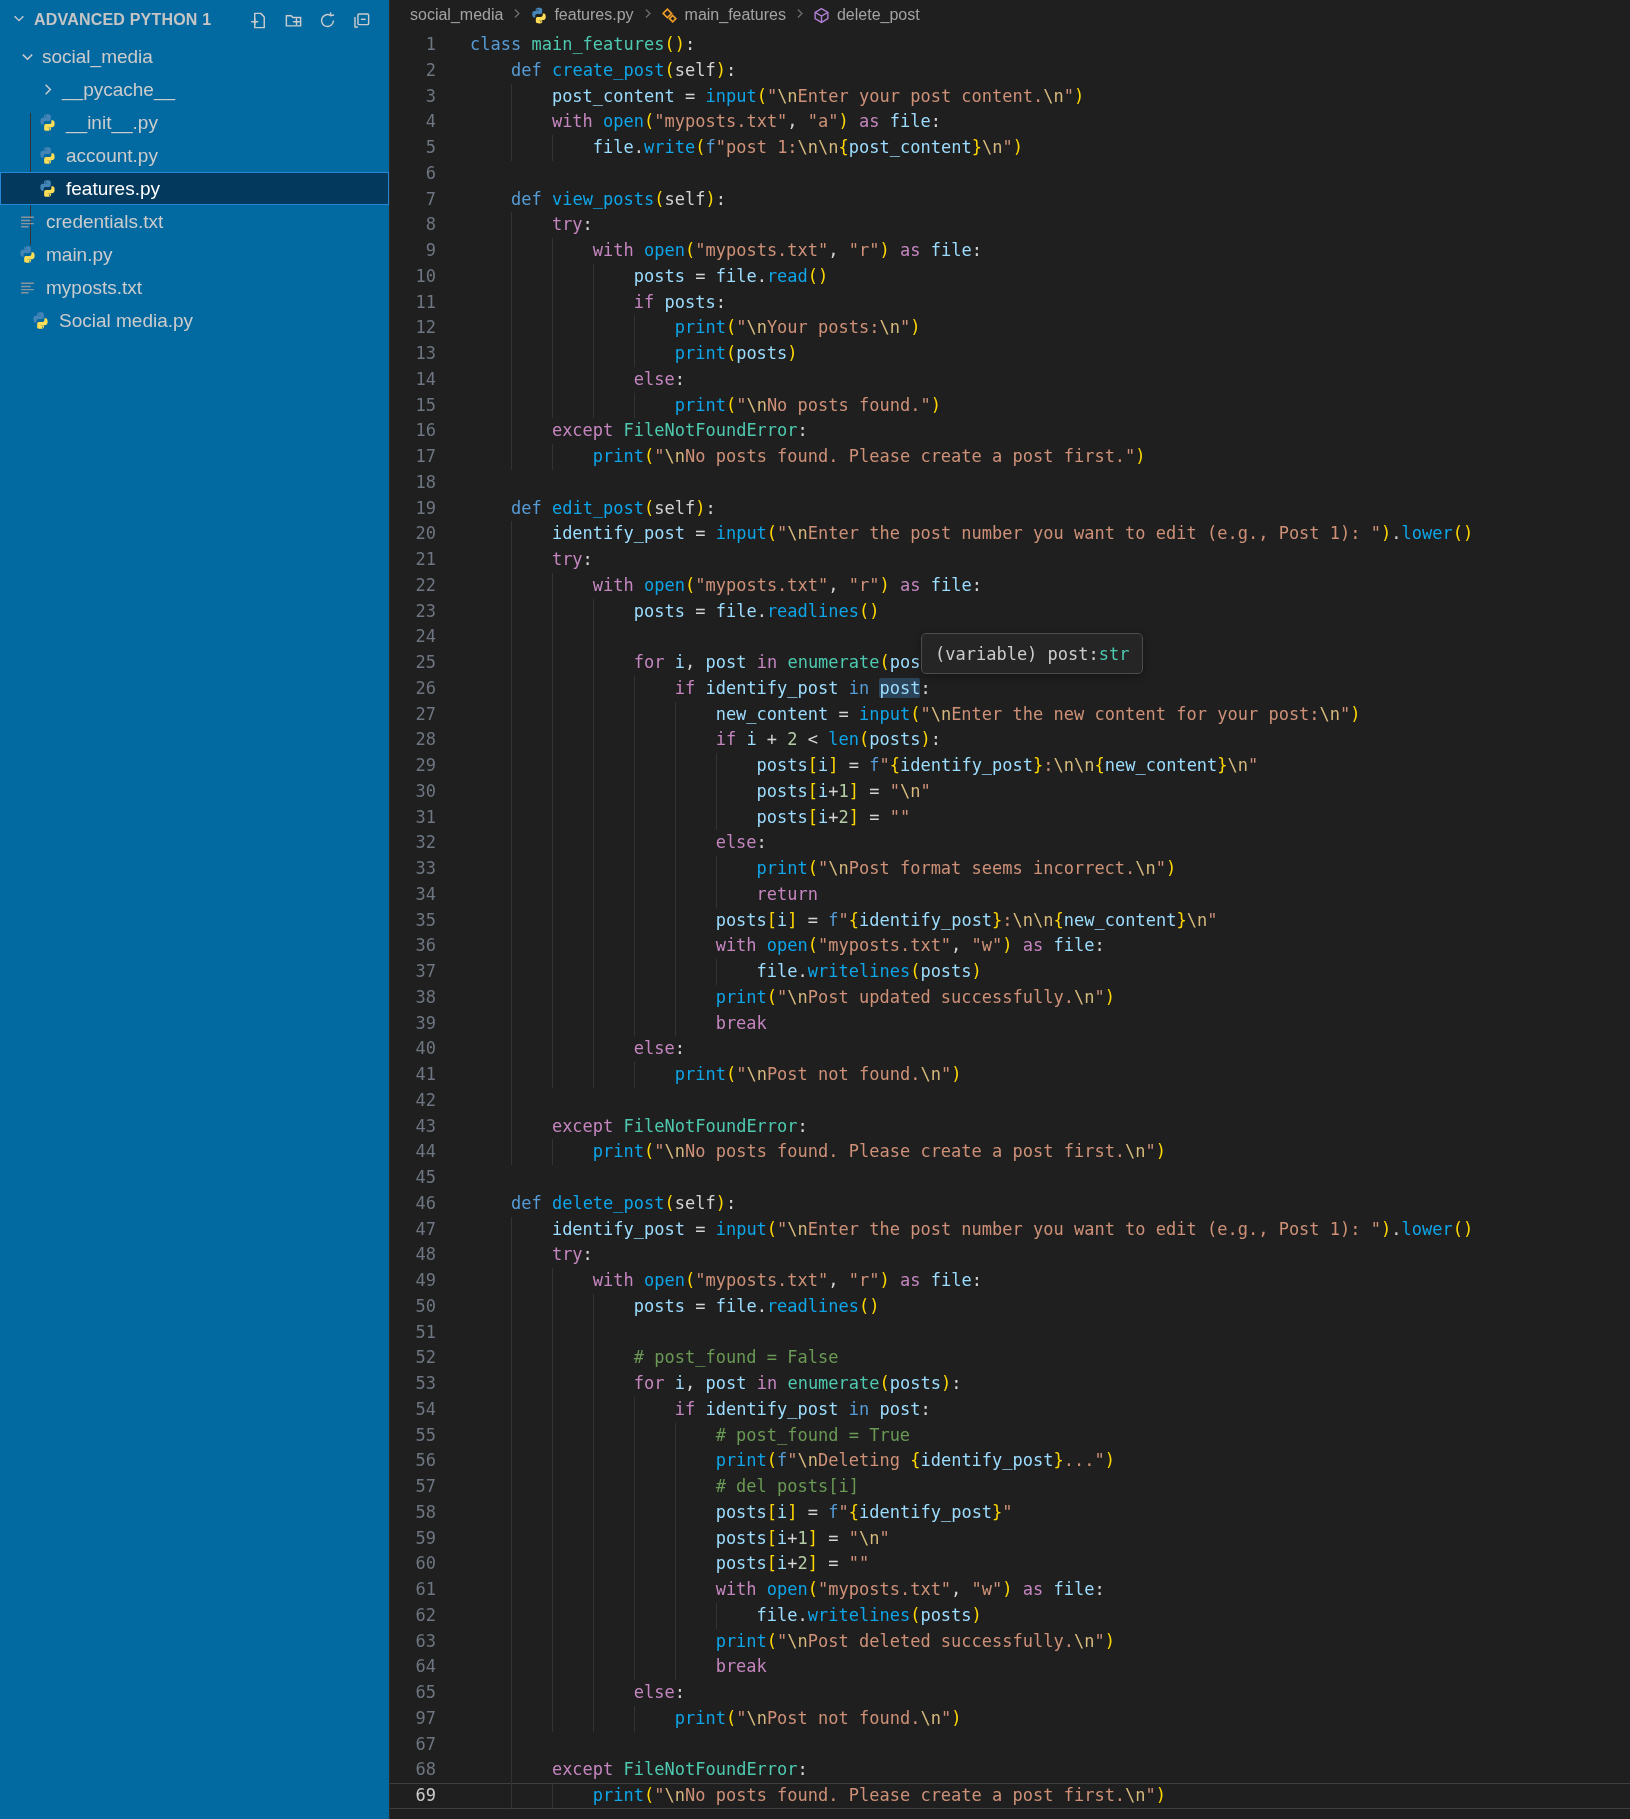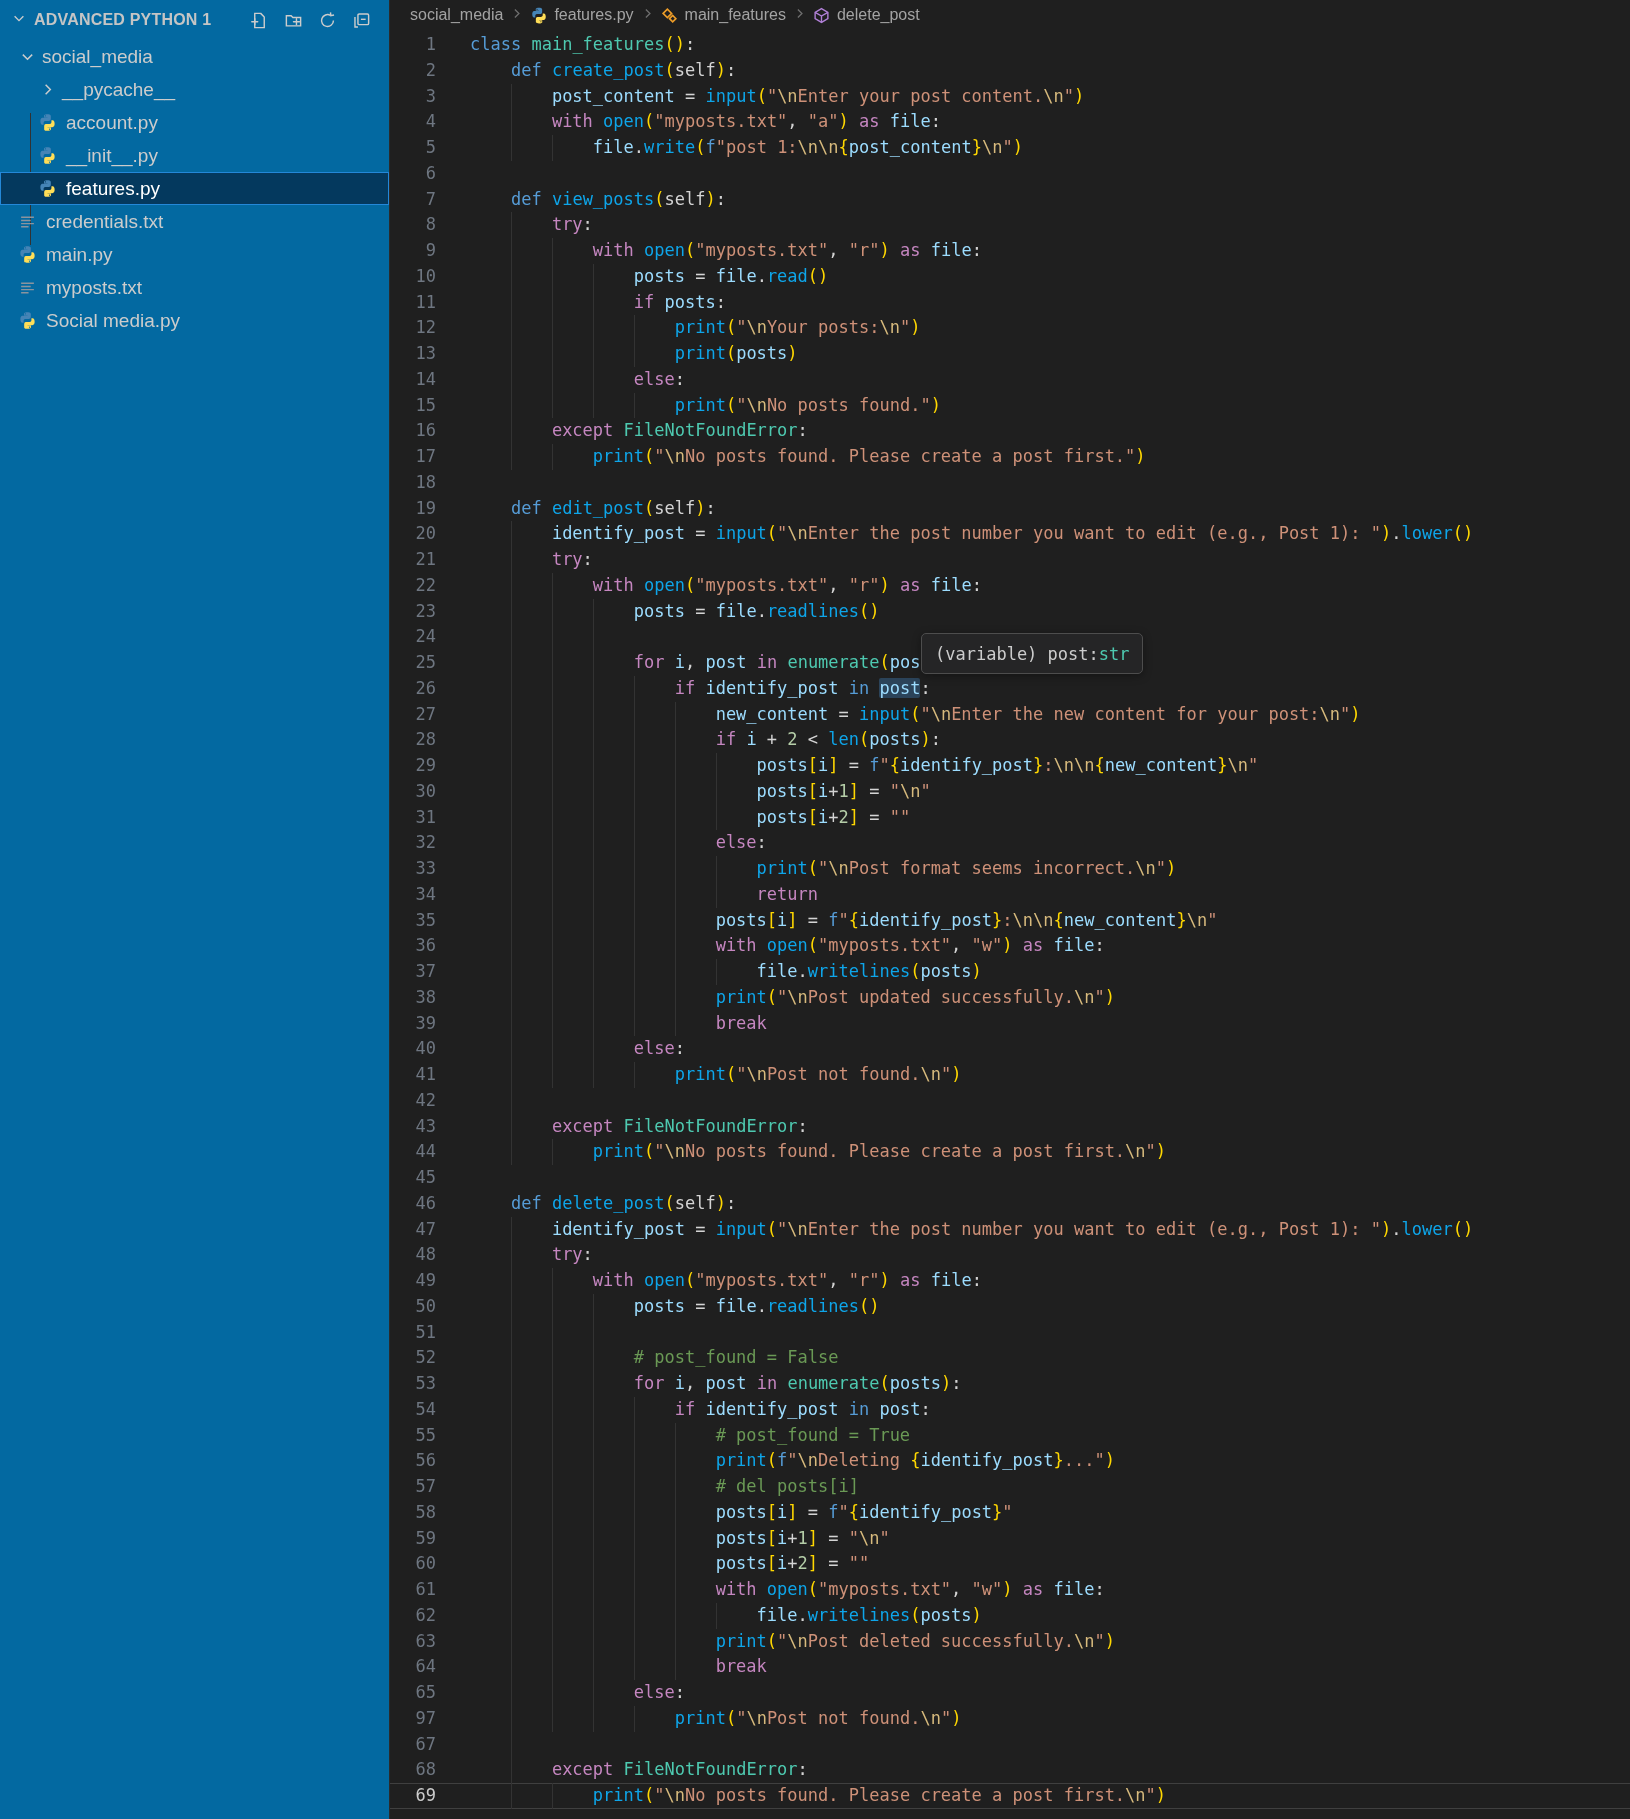--- a/index.html
+++ b/index.html
@@ -106,30 +106,30 @@
           </span>
           <span class="flabel">__pycache__</span>
         </div>
         <div class="trow" style="padding-left: 36px;">
           <span class="ficon">
             <svg width="19" height="19" viewBox="0 0 16 16">
               <path fill="#4584b6" d="M7.9 1c-3 0-2.8 1.3-2.8 1.3v1.4h2.9v.4H3.9S2 3.9 2 6.9s1.7 2.9 1.7 2.9h1V8.4s-.1-1.7 1.6-1.7h2.9s1.6 0 1.6-1.6V2.6S11.1 1 7.9 1zM6.3 1.9a.5.5 0 1 1 0 1 .5.5 0 0 1 0-1z"></path>
               <path fill="#ffde57" d="M8.1 15c3 0 2.8-1.3 2.8-1.3v-1.4H8v-.4h4.1S14 12.1 14 9.1s-1.7-2.9-1.7-2.9h-1v1.4s.1 1.7-1.6 1.7H6.8s-1.6 0-1.6 1.6v2.7S4.9 15 8.1 15zm1.6-.9a.5.5 0 1 1 0-1 .5.5 0 0 1 0 1z"></path>
             </svg>
           </span>
-          <span class="flabel">account.py</span>
+          <span class="flabel">__init__.py</span>
         </div>
         <div class="trow" style="padding-left: 36px;">
           <span class="ficon">
             <svg width="19" height="19" viewBox="0 0 16 16">
               <path fill="#4584b6" d="M7.9 1c-3 0-2.8 1.3-2.8 1.3v1.4h2.9v.4H3.9S2 3.9 2 6.9s1.7 2.9 1.7 2.9h1V8.4s-.1-1.7 1.6-1.7h2.9s1.6 0 1.6-1.6V2.6S11.1 1 7.9 1zM6.3 1.9a.5.5 0 1 1 0 1 .5.5 0 0 1 0-1z"></path>
               <path fill="#ffde57" d="M8.1 15c3 0 2.8-1.3 2.8-1.3v-1.4H8v-.4h4.1S14 12.1 14 9.1s-1.7-2.9-1.7-2.9h-1v1.4s.1 1.7-1.6 1.7H6.8s-1.6 0-1.6 1.6v2.7S4.9 15 8.1 15zm1.6-.9a.5.5 0 1 1 0-1 .5.5 0 0 1 0 1z"></path>
             </svg>
           </span>
-          <span class="flabel">__init__.py</span>
+          <span class="flabel">account.py</span>
         </div>
         <div class="trow sel" style="padding-left: 36px;">
           <span class="ficon">
             <svg width="19" height="19" viewBox="0 0 16 16">
               <path fill="#4584b6" d="M7.9 1c-3 0-2.8 1.3-2.8 1.3v1.4h2.9v.4H3.9S2 3.9 2 6.9s1.7 2.9 1.7 2.9h1V8.4s-.1-1.7 1.6-1.7h2.9s1.6 0 1.6-1.6V2.6S11.1 1 7.9 1zM6.3 1.9a.5.5 0 1 1 0 1 .5.5 0 0 1 0-1z"></path>
               <path fill="#ffde57" d="M8.1 15c3 0 2.8-1.3 2.8-1.3v-1.4H8v-.4h4.1S14 12.1 14 9.1s-1.7-2.9-1.7-2.9h-1v1.4s.1 1.7-1.6 1.7H6.8s-1.6 0-1.6 1.6v2.7S4.9 15 8.1 15zm1.6-.9a.5.5 0 1 1 0-1 .5.5 0 0 1 0 1z"></path>
             </svg>
           </span>
           <span class="flabel">features.py</span>
         </div>
@@ -151,21 +151,21 @@
           <span class="flabel">main.py</span>
         </div>
         <div class="trow" style="padding-left: 16px;">
           <span class="ficon">
             <svg width="17" height="17" viewBox="0 0 16 16" stroke="#8b949e" stroke-width="1.4">
               <path d="M2 4h12M2 7h9M2 10h12M2 13h7"></path>
             </svg>
           </span>
           <span class="flabel">myposts.txt</span>
         </div>
-        <div class="trow" style="padding-left: 16px;">
+        <div class="trow" style="padding-left: 29px;">
           <span class="ficon">
             <svg width="19" height="19" viewBox="0 0 16 16">
               <path fill="#4584b6" d="M7.9 1c-3 0-2.8 1.3-2.8 1.3v1.4h2.9v.4H3.9S2 3.9 2 6.9s1.7 2.9 1.7 2.9h1V8.4s-.1-1.7 1.6-1.7h2.9s1.6 0 1.6-1.6V2.6S11.1 1 7.9 1zM6.3 1.9a.5.5 0 1 1 0 1 .5.5 0 0 1 0-1z"></path>
               <path fill="#ffde57" d="M8.1 15c3 0 2.8-1.3 2.8-1.3v-1.4H8v-.4h4.1S14 12.1 14 9.1s-1.7-2.9-1.7-2.9h-1v1.4s.1 1.7-1.6 1.7H6.8s-1.6 0-1.6 1.6v2.7S4.9 15 8.1 15zm1.6-.9a.5.5 0 1 1 0-1 .5.5 0 0 1 0 1z"></path>
             </svg>
           </span>
           <span class="flabel">Social media.py</span>
         </div>
       </div>
   </div>

